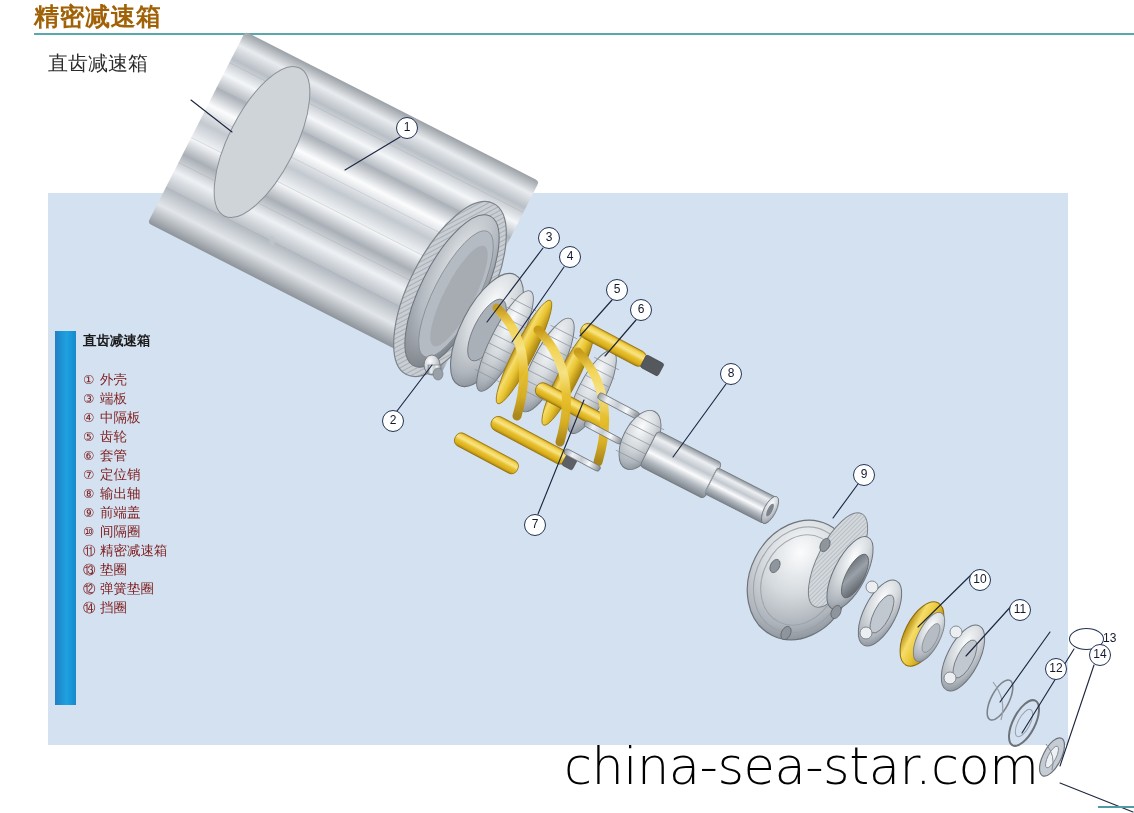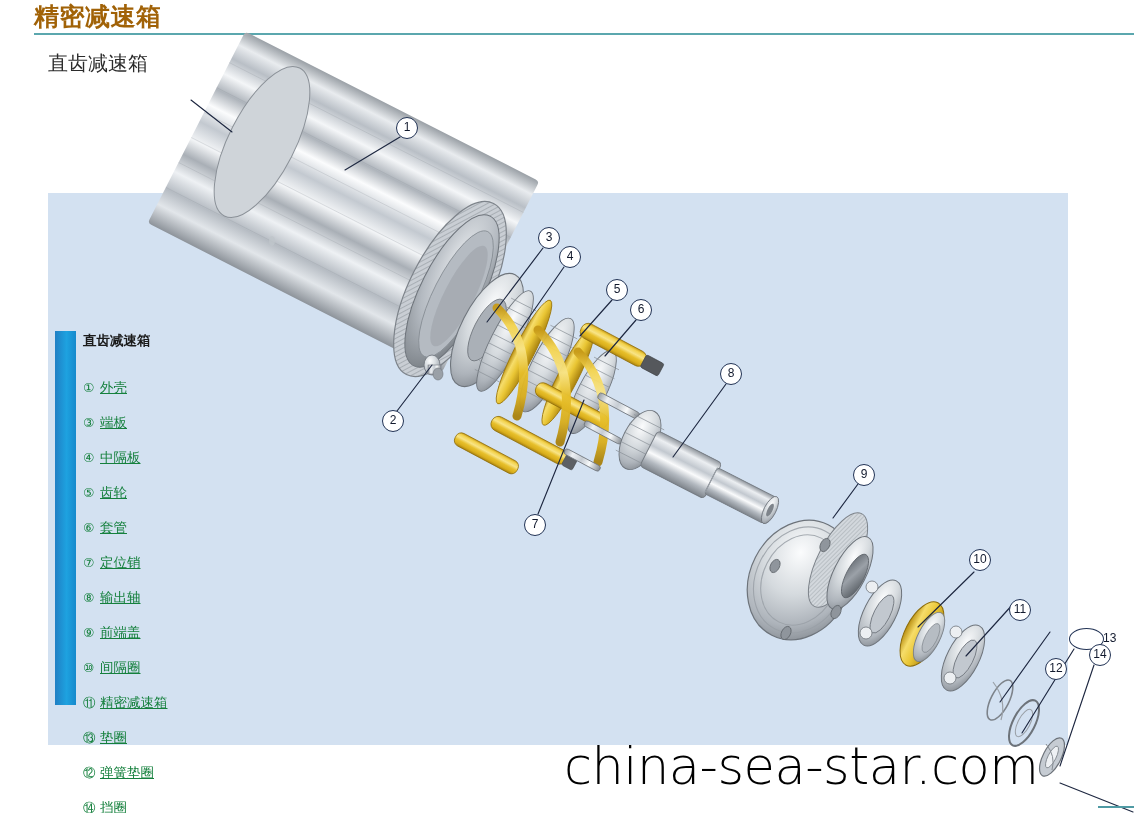--- a/index.html
+++ b/index.html
@@ -83,24 +83,23 @@
   #legend-heading {
     font-size: 13.5px;
     font-weight: bold;
     color: #1b1b1b;
     line-height: 18px;
     margin-bottom: 21px;
     white-space: nowrap;
   }
   .legend-item {
     font-size: 13.5px;
-    color: #15803d;
-    line-height: 35px;
+    color: #7f1d1d;
+    line-height: 19px;
     white-space: nowrap;
-    text-decoration: underline;
   }
   .legend-item .num {
     display: inline-block;
     width: 17px;
     font-size: 12.5px;
   }
 
   
   .callout {
     position: absolute;
@@ -461,21 +460,21 @@
 
   <div class="callout" style="left:407px;  top:128px;">1</div>
   <div class="callout" style="left:393px;  top:421px;">2</div>
   <div class="callout" style="left:549px;  top:238px;">3</div>
   <div class="callout" style="left:570px;  top:257px;">4</div>
   <div class="callout" style="left:617px;  top:290px;">5</div>
   <div class="callout" style="left:641px;  top:310px;">6</div>
   <div class="callout" style="left:535px;  top:525px;">7</div>
   <div class="callout" style="left:731px;  top:374px;">8</div>
   <div class="callout" style="left:864px;  top:475px;">9</div>
-  <div class="callout" style="left:980px;  top:560px;">10</div>
+  <div class="callout" style="left:980px;  top:580px;">10</div>
   <div class="callout" style="left:1020px; top:610px;">11</div>
   <div class="callout" style="left:1056px; top:622px;margin-top:36px;">12</div>
   <div class="callout" style="left:1080px; top:639px;padding-left:33px;">13</div>
   <div class="callout" style="left:1100px; top:655px;">14</div>
 
   <div id="legend">
     <div id="legend-bar"></div>
     <div id="legend-body">
       <div id="legend-heading">直齿减速箱</div>
 

